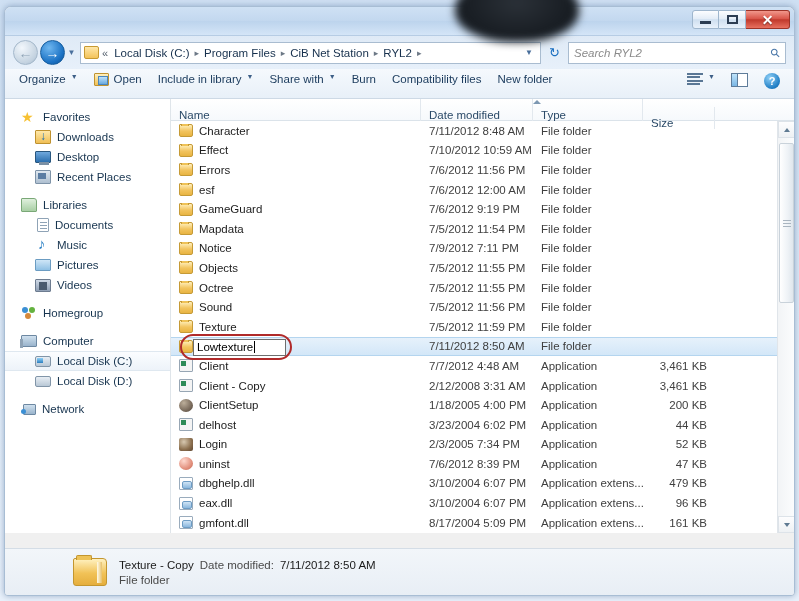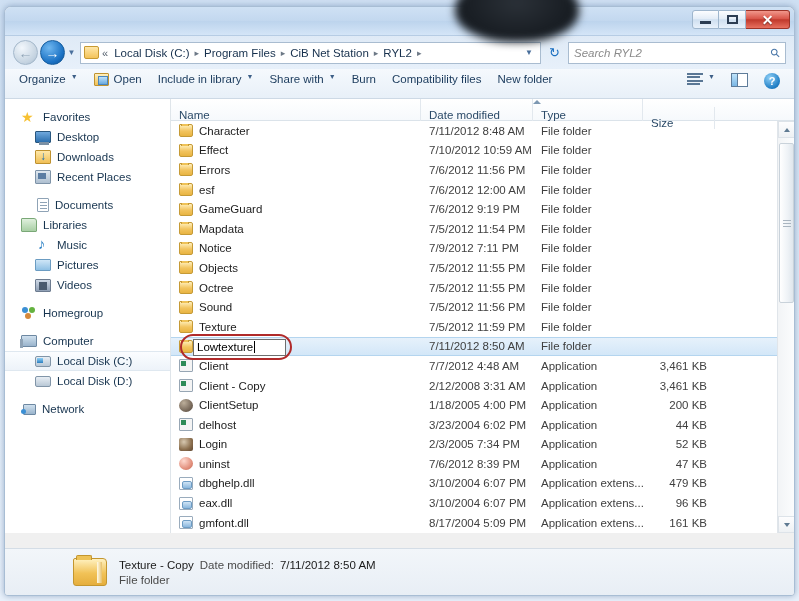--- a/index.html
+++ b/index.html
@@ -385,41 +385,41 @@
     <div class="content">
 
       <div class="navpane">
 
         <div class="navgroup">
           <div class="navitem">
             <span class="navicon star"></span>
             <span>Favorites</span>
           </div>
           <div class="navitem child">
+            <span class="navicon downloads"></span>
+            <span>Downloads</span>
+          </div>
+          <div class="navitem child">
             <span class="navicon desktop"></span>
             <span>Desktop</span>
-          </div>
-          <div class="navitem child">
-            <span class="navicon downloads"></span>
-            <span>Downloads</span>
           </div>
           <div class="navitem child">
             <span class="navicon recent"></span>
             <span>Recent Places</span>
           </div>
         </div>
 
         <div class="navgroup">
+          <div class="navitem">
+            <span class="navicon libraries"></span>
+            <span>Libraries</span>
+          </div>
           <div class="navitem child">
             <span class="navicon documents"></span>
             <span>Documents</span>
-          </div>
-          <div class="navitem">
-            <span class="navicon libraries"></span>
-            <span>Libraries</span>
           </div>
           <div class="navitem child">
             <span class="navicon music"></span>
             <span>Music</span>
           </div>
           <div class="navitem child">
             <span class="navicon pictures"></span>
             <span>Pictures</span>
           </div>
           <div class="navitem child">

